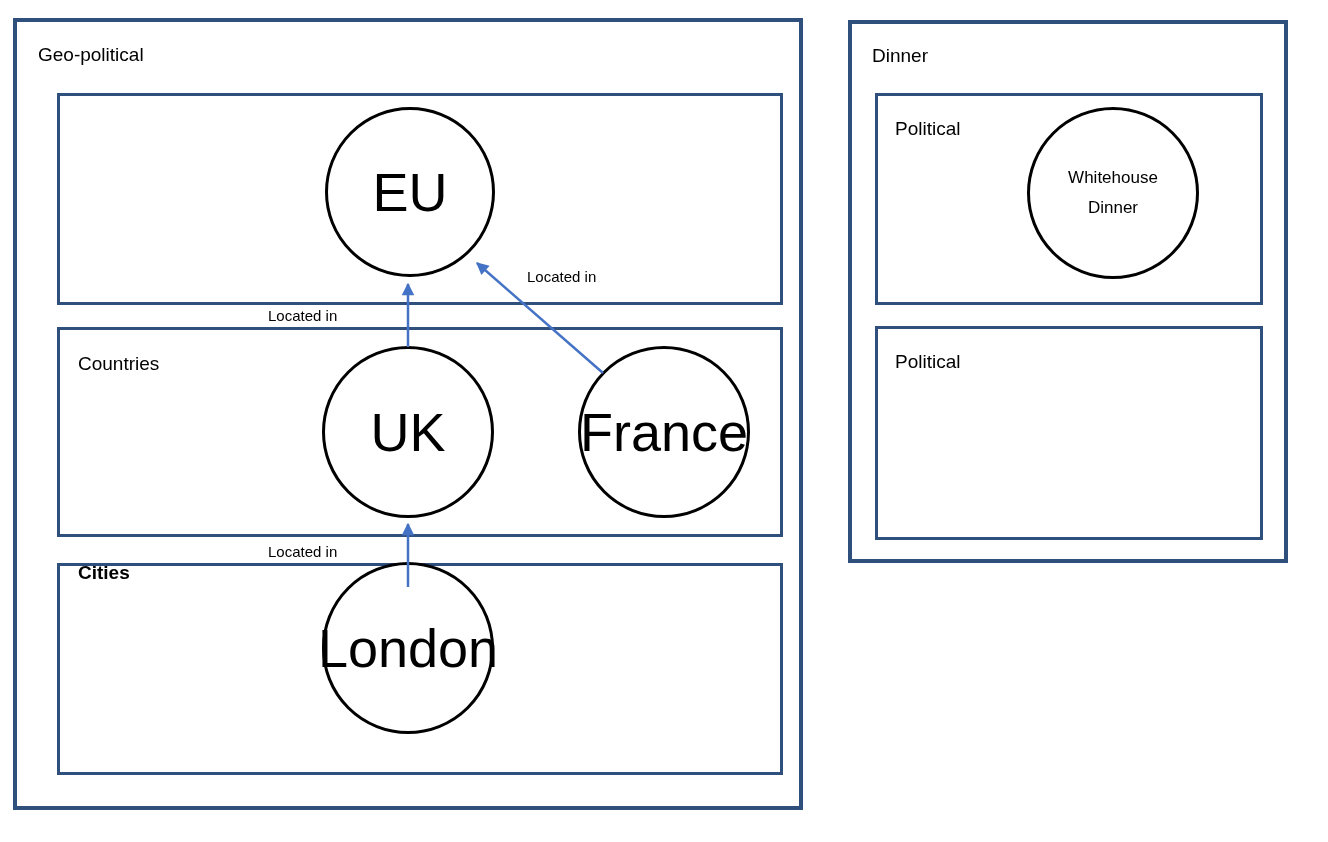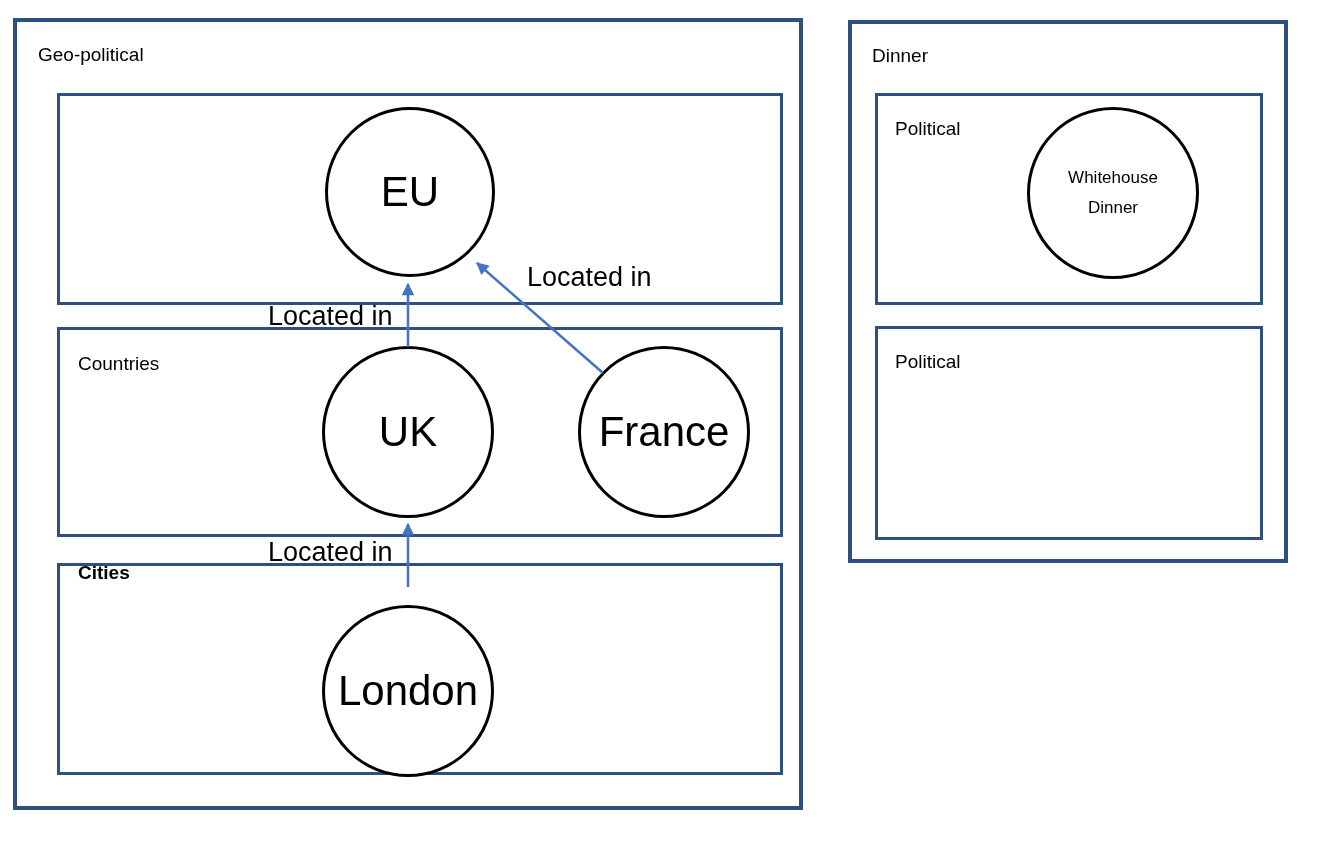--- a/index.html
+++ b/index.html
@@ -41,36 +41,36 @@
     border: 3.5px solid var(--node);
     border-radius: 50%;
     background: var(--bg);
     display: flex;
     flex-direction: column;
     align-items: center;
     justify-content: center;
     text-align: center;
     z-index: 2;
   }
-  .node .big { font-size: 42px; line-height: 46px; white-space: nowrap; }
+  .node .big { font-size: 54px; line-height: 46px; white-space: nowrap; }
   .node.small-a { font-size: 17px; line-height: 30px; }
   .node.small-b { font-size: 17px; line-height: 27px; }
   .node .ln { white-space: nowrap; }
   .arrow-layer {
     position: absolute;
     left: 0; top: 0;
     width: 1328px; height: 842px;
     z-index: 5;
     pointer-events: none;
   }
   .arrow-line { stroke: var(--arrow); stroke-width: 2.5; fill: none; }
   .arrow-head { fill: var(--arrow); }
   .rel-label {
     position: absolute;
-    font-size: 27px;
+    font-size: 15px;
     line-height: 24px;
     white-space: nowrap;
     color: var(--ink);
     z-index: 6;
   }
 </style>
 </head>
 <body>
 
 <div class="canvas">
@@ -100,21 +100,21 @@
   </div>
 
   <div class="node" style="left:322px; top:346px; width:172px; height:172px;">
     <div class="big">UK</div>
   </div>
 
   <div class="node" style="left:578px; top:346px; width:172px; height:172px;">
     <div class="big">France</div>
   </div>
 
-  <div class="node" style="left:322px; top:605px; width:172px; height:172px;align-items:center;">
+  <div class="node" style="left:322px; top:562px; width:172px; height:172px;align-items:center;">
     <div class="big">London</div>
   </div>
 
   <div class="node small-a" style="left:1027px; top:107px; width:172px; height:172px;">
     <div class="ln">Whitehouse</div>
     <div class="ln">Dinner</div>
   </div>
 
 
   <svg class="arrow-layer" viewBox="0 0 1328 842" xmlns="http://www.w3.org/2000/svg">

